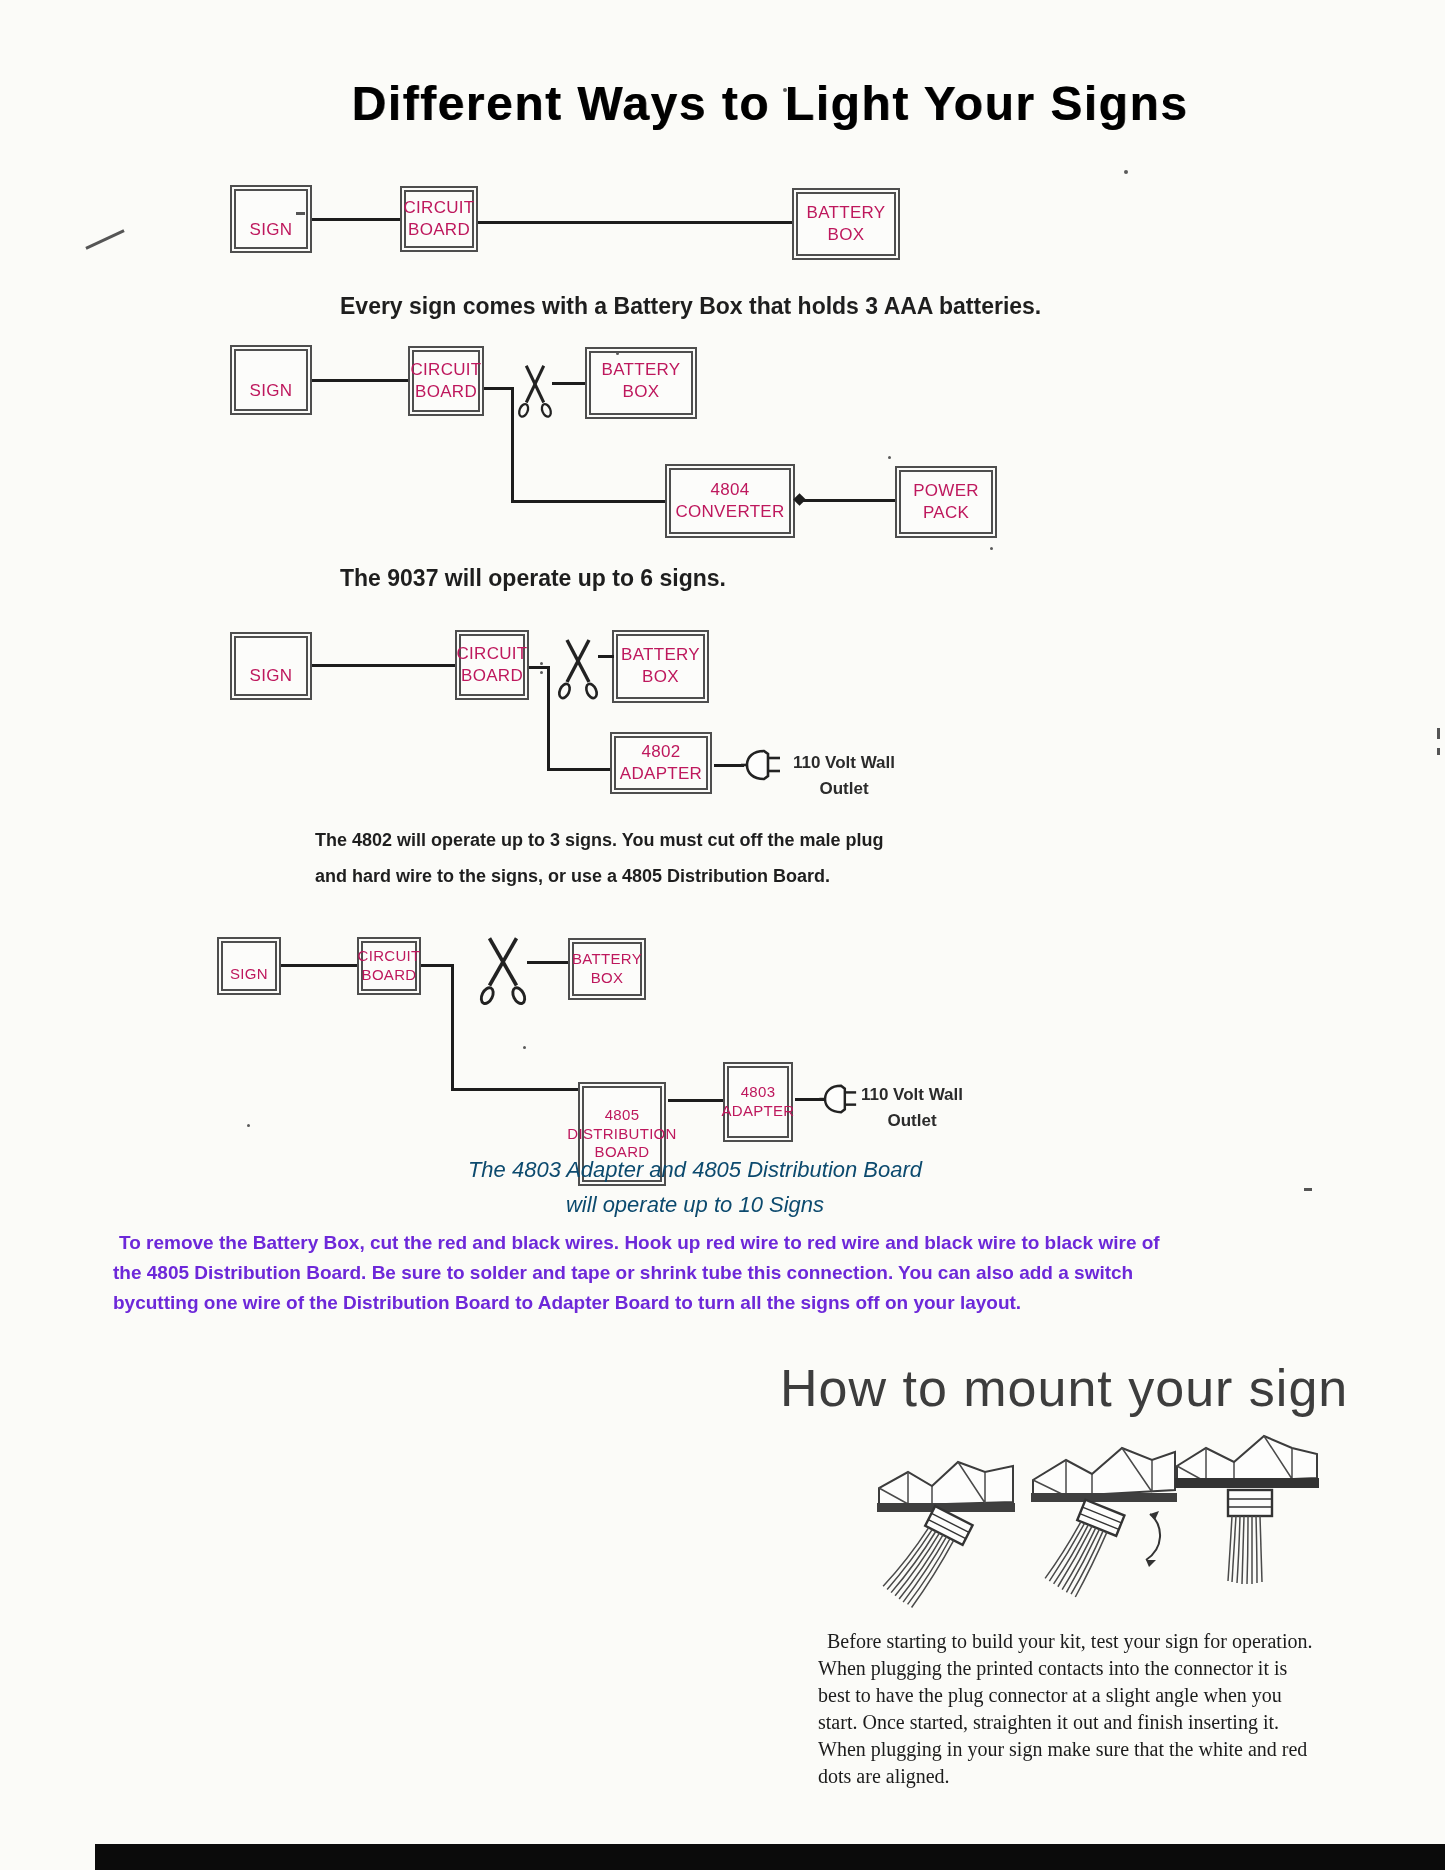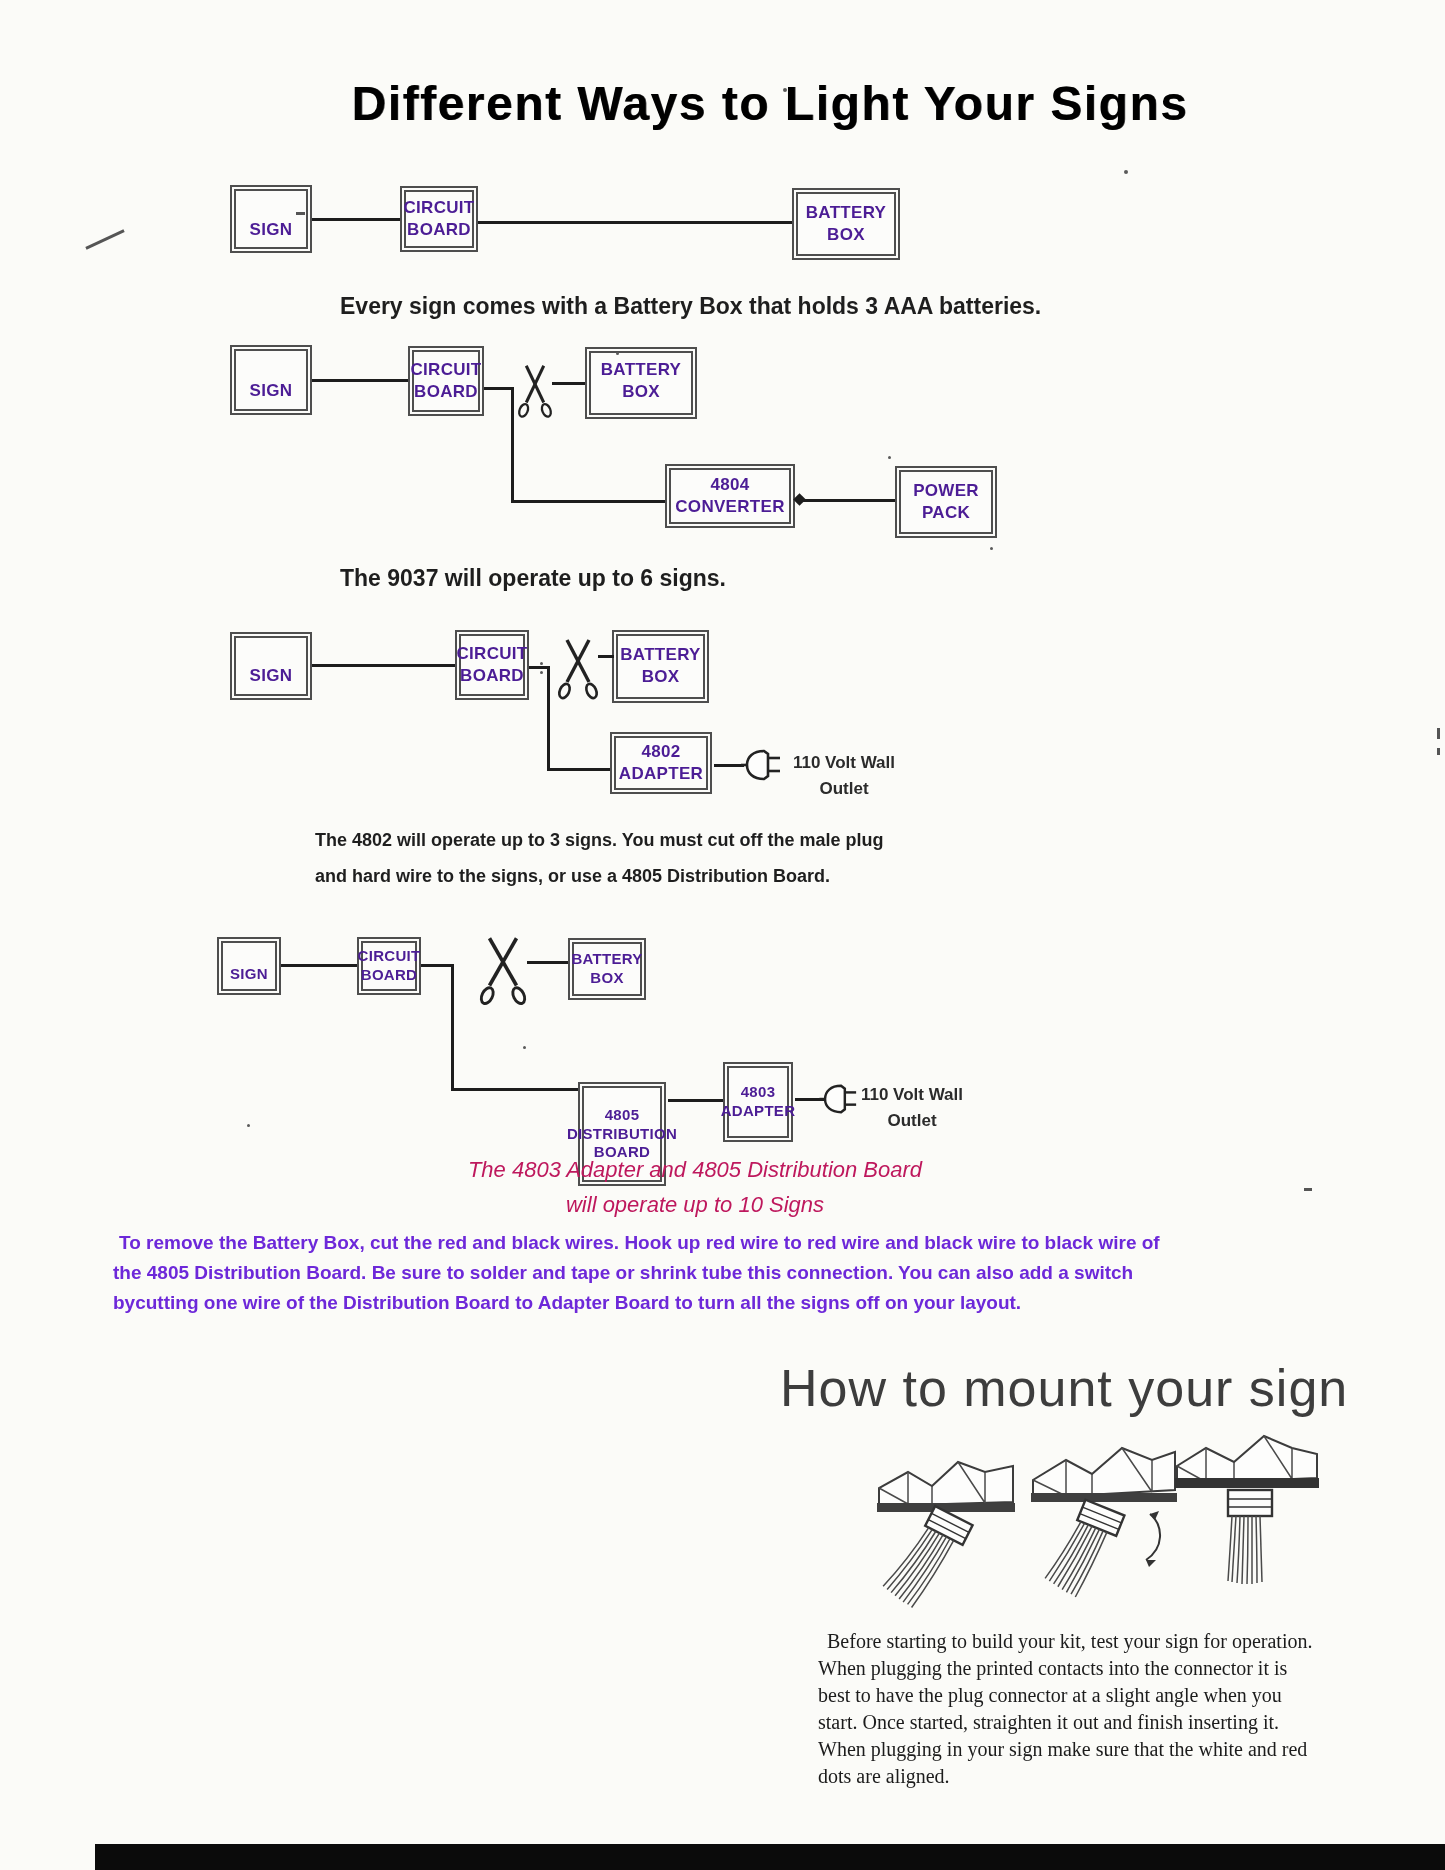--- a/index.html
+++ b/index.html
@@ -2,30 +2,30 @@
 <html><head>
 <meta charset="utf-8">
 <style>
   html,body{margin:0;padding:0;background:#e6e6e6;}
   #page{position:relative;width:1445px;height:1870px;background:#fbfbf8;overflow:hidden;
         font-family:"Liberation Sans",sans-serif;color:#262626;}
   .title{position:absolute;left:95px;top:76px;width:1350px;text-align:center;
          font-size:48px;font-weight:700;letter-spacing:1.5px;color:#000000;
          text-shadow:0.6px 0 0 #5a5a5a;}
   .box{position:absolute;border:6px double #4e4e4e;display:flex;align-items:center;justify-content:center;
-       text-align:center;font-size:17px;font-weight:700;color:#4c1d95;white-space:pre-line;
+       text-align:center;font-size:17px;font-weight:400;color:#be185d;white-space:pre-line;
        line-height:1.3;letter-spacing:.3px;box-sizing:border-box;background:#fcfcfa;}
   .box.bottom{align-items:flex-end;padding-bottom:3px;}
   .box.small{font-size:15px;line-height:1.25;}
   .hl{position:absolute;background:#1d1d1d;height:3px;}
   .vl{position:absolute;background:#1d1d1d;width:3px;}
   .cap{position:absolute;font-size:23px;font-weight:600;color:#1e1e1e;white-space:pre-line;line-height:36px;}
   .cap3{font-size:18px;}
   .cap-italic{position:absolute;left:455px;top:1152px;width:480px;text-align:center;
-              font-size:22px;font-style:italic;font-weight:500;color:#be185d;white-space:pre-line;line-height:35px;}
+              font-size:22px;font-style:italic;font-weight:500;color:#0c4a6e;white-space:pre-line;line-height:35px;}
   .note{position:absolute;left:113px;top:1228px;font-size:19px;font-weight:600;color:#6d28d9;
         white-space:pre-line;line-height:30px;text-indent:6px;}
   .mount-heading{position:absolute;left:780px;top:1358px;font-size:52px;font-weight:400;
                  color:#3d3d3d;letter-spacing:1px;}
   .mount-text{position:absolute;left:818px;top:1628px;width:540px;font-family:"Liberation Serif",serif;
               font-size:20px;color:#1c1c1c;white-space:pre-line;line-height:27px;text-indent:9px;}
   .outlet{position:absolute;font-size:17px;font-weight:600;color:#2b2b2b;white-space:pre-line;
           text-align:center;line-height:26px;}
   .scan-bar{position:absolute;left:95px;top:1844px;width:1350px;height:26px;background:#0b0b0b;}
   .spk{position:absolute;background:#5a5a5a;border-radius:50%;}
@@ -57,21 +57,21 @@
   <div class="hl" style="left:484px;top:387px;width:30px;"></div>
   <div class="vl" style="left:511px;top:387px;height:116px;"></div>
   <div class="hl" style="left:552px;top:382px;width:33px;"></div>
   <svg style="left:516px;top:364px;" width="38" height="56" viewBox="0 0 40 64">
     <line x1="10" y1="2" x2="30" y2="44" stroke="#222" stroke-width="3.4"></line>
     <line x1="30" y1="2" x2="10" y2="44" stroke="#222" stroke-width="3.4"></line>
     <ellipse cx="7" cy="53" rx="4.6" ry="7.5" transform="rotate(22 7 53)" fill="none" stroke="#222" stroke-width="2.6"></ellipse>
     <ellipse cx="33" cy="53" rx="4.6" ry="7.5" transform="rotate(-22 33 53)" fill="none" stroke="#222" stroke-width="2.6"></ellipse>
   </svg>
   <div class="hl" style="left:511px;top:500px;width:154px;"></div>
-  <div class="box" style="left:665px;top:464px;width:130px;height:64px;text-align:center;">4804
+  <div class="box" style="left:665px;top:464px;width:130px;height:74px;text-align:center;">4804
 CONVERTER</div>
   <div class="hl" style="left:797px;top:499px;width:98px;"></div>
   <div class="dash" style="left:795px;top:495px;width:9px;height:9px;background:#1d1d1d;transform:rotate(45deg);"></div>
   <div class="box" style="left:895px;top:466px;width:102px;height:72px;">POWER
 PACK</div>
 
   <div class="cap" style="left:340px;top:560px;">The 9037 will operate up to 6 signs.</div>
 
   <div class="box" style="left:230px;top:632px;width:82px;height:68px;align-items:flex-end;padding-bottom:7px;">SIGN</div>
   <div class="box" style="left:455px;top:630px;width:74px;height:70px;">CIRCUIT

